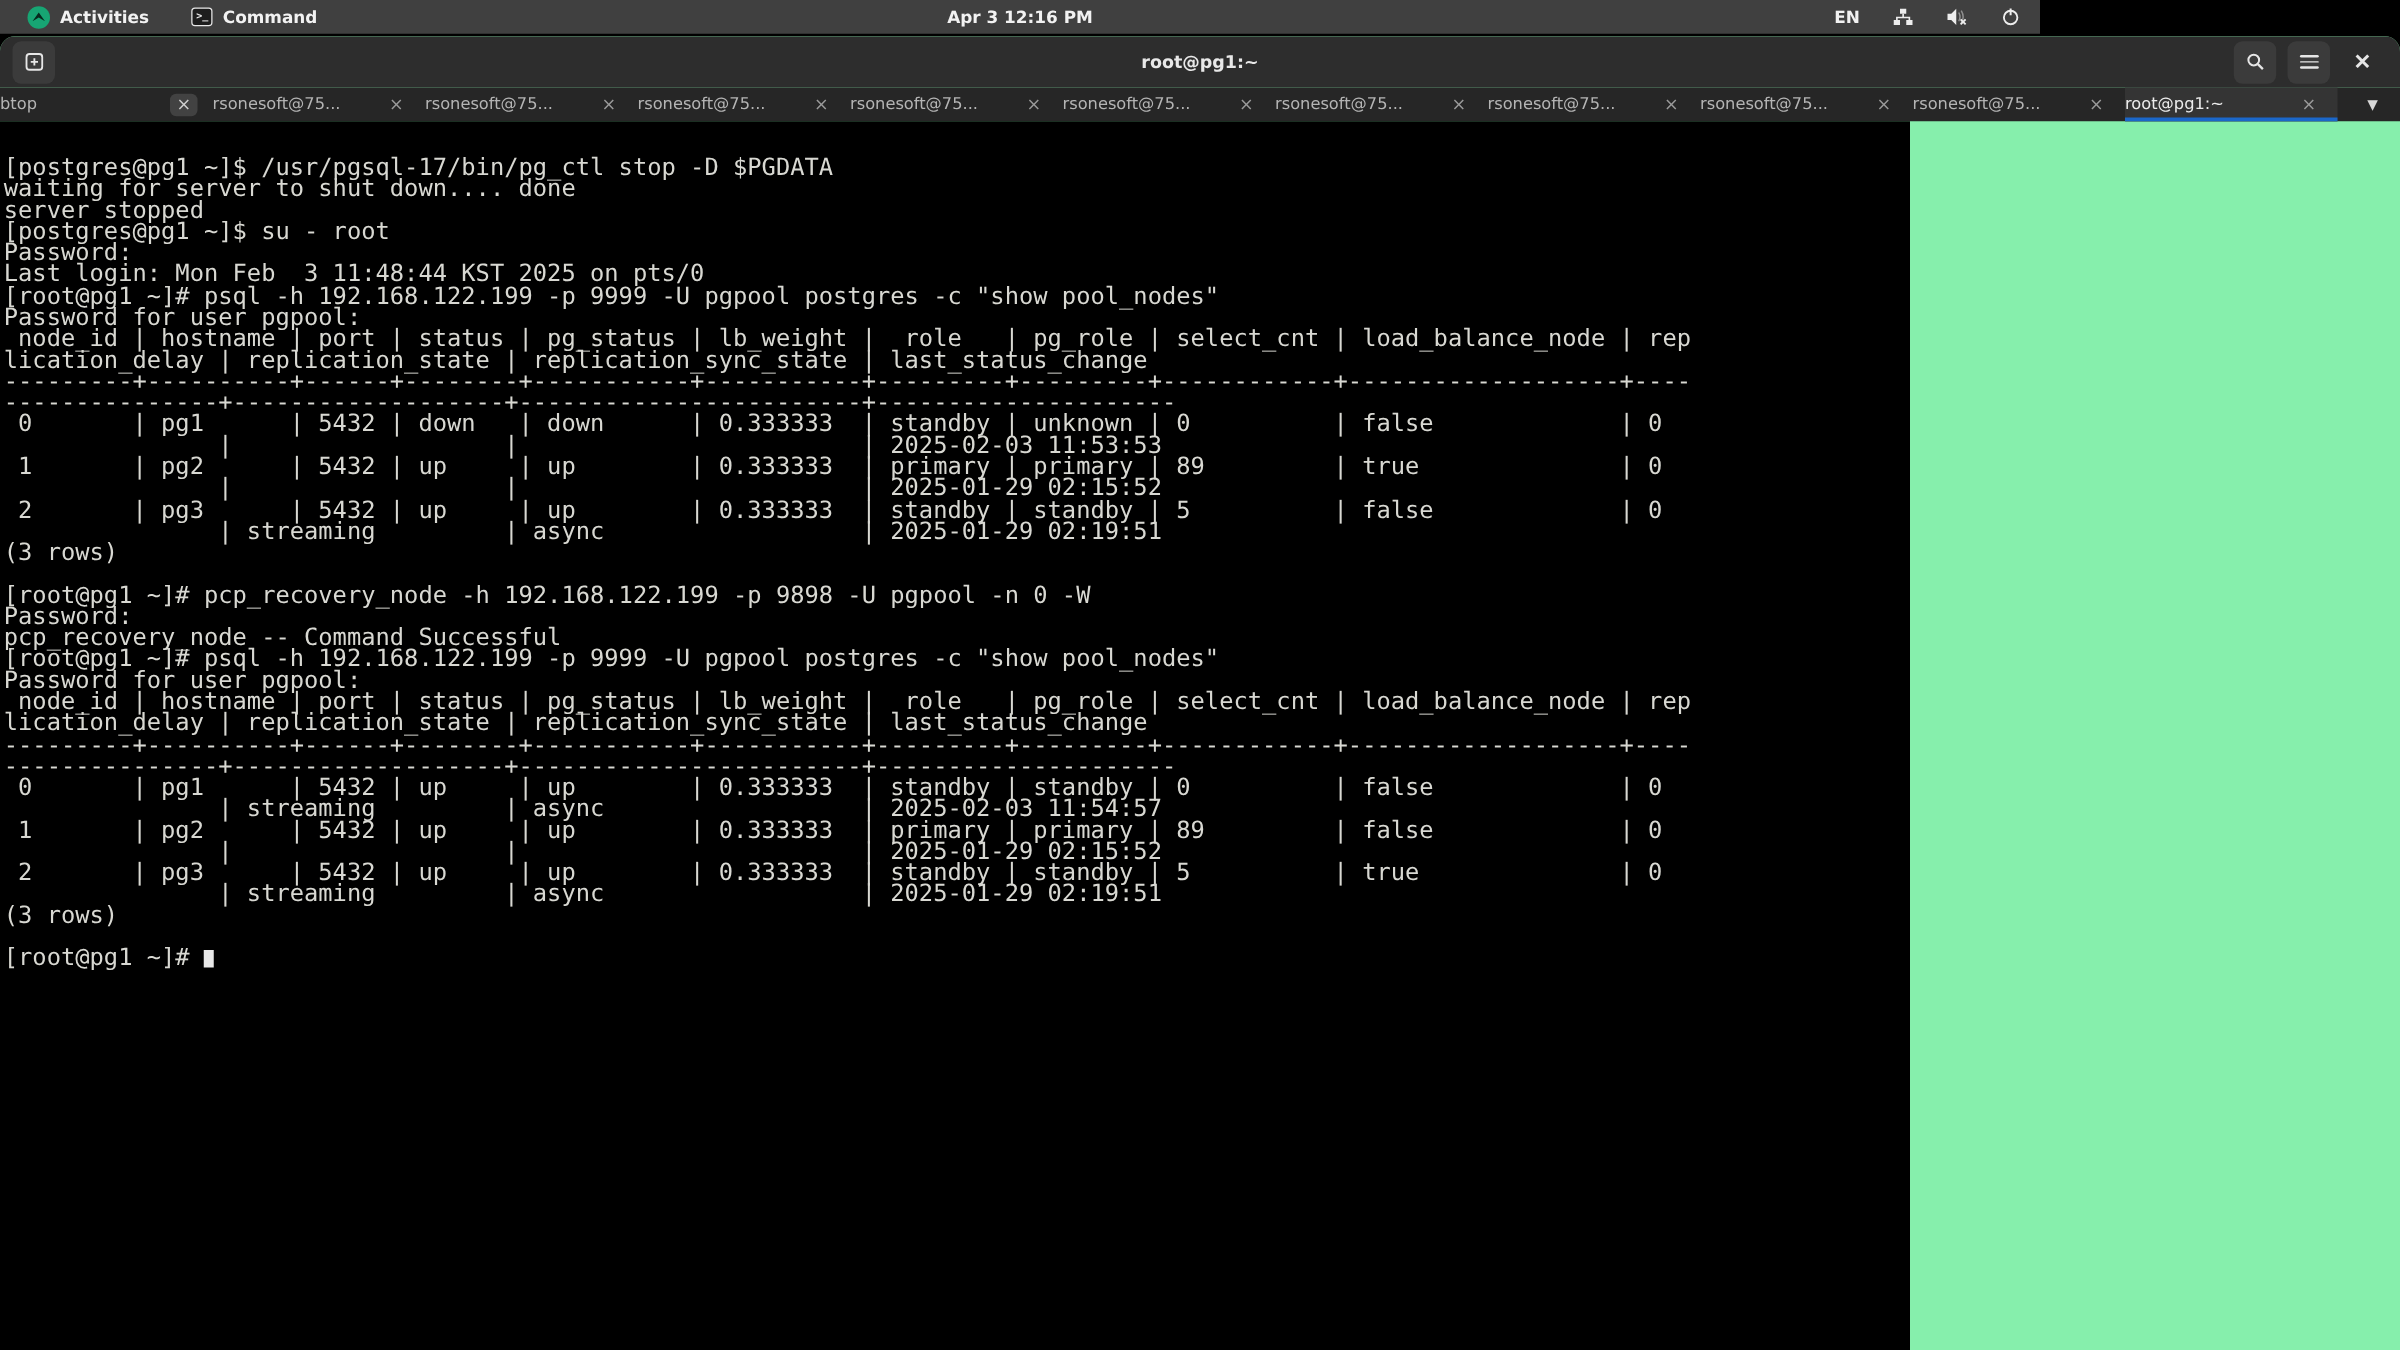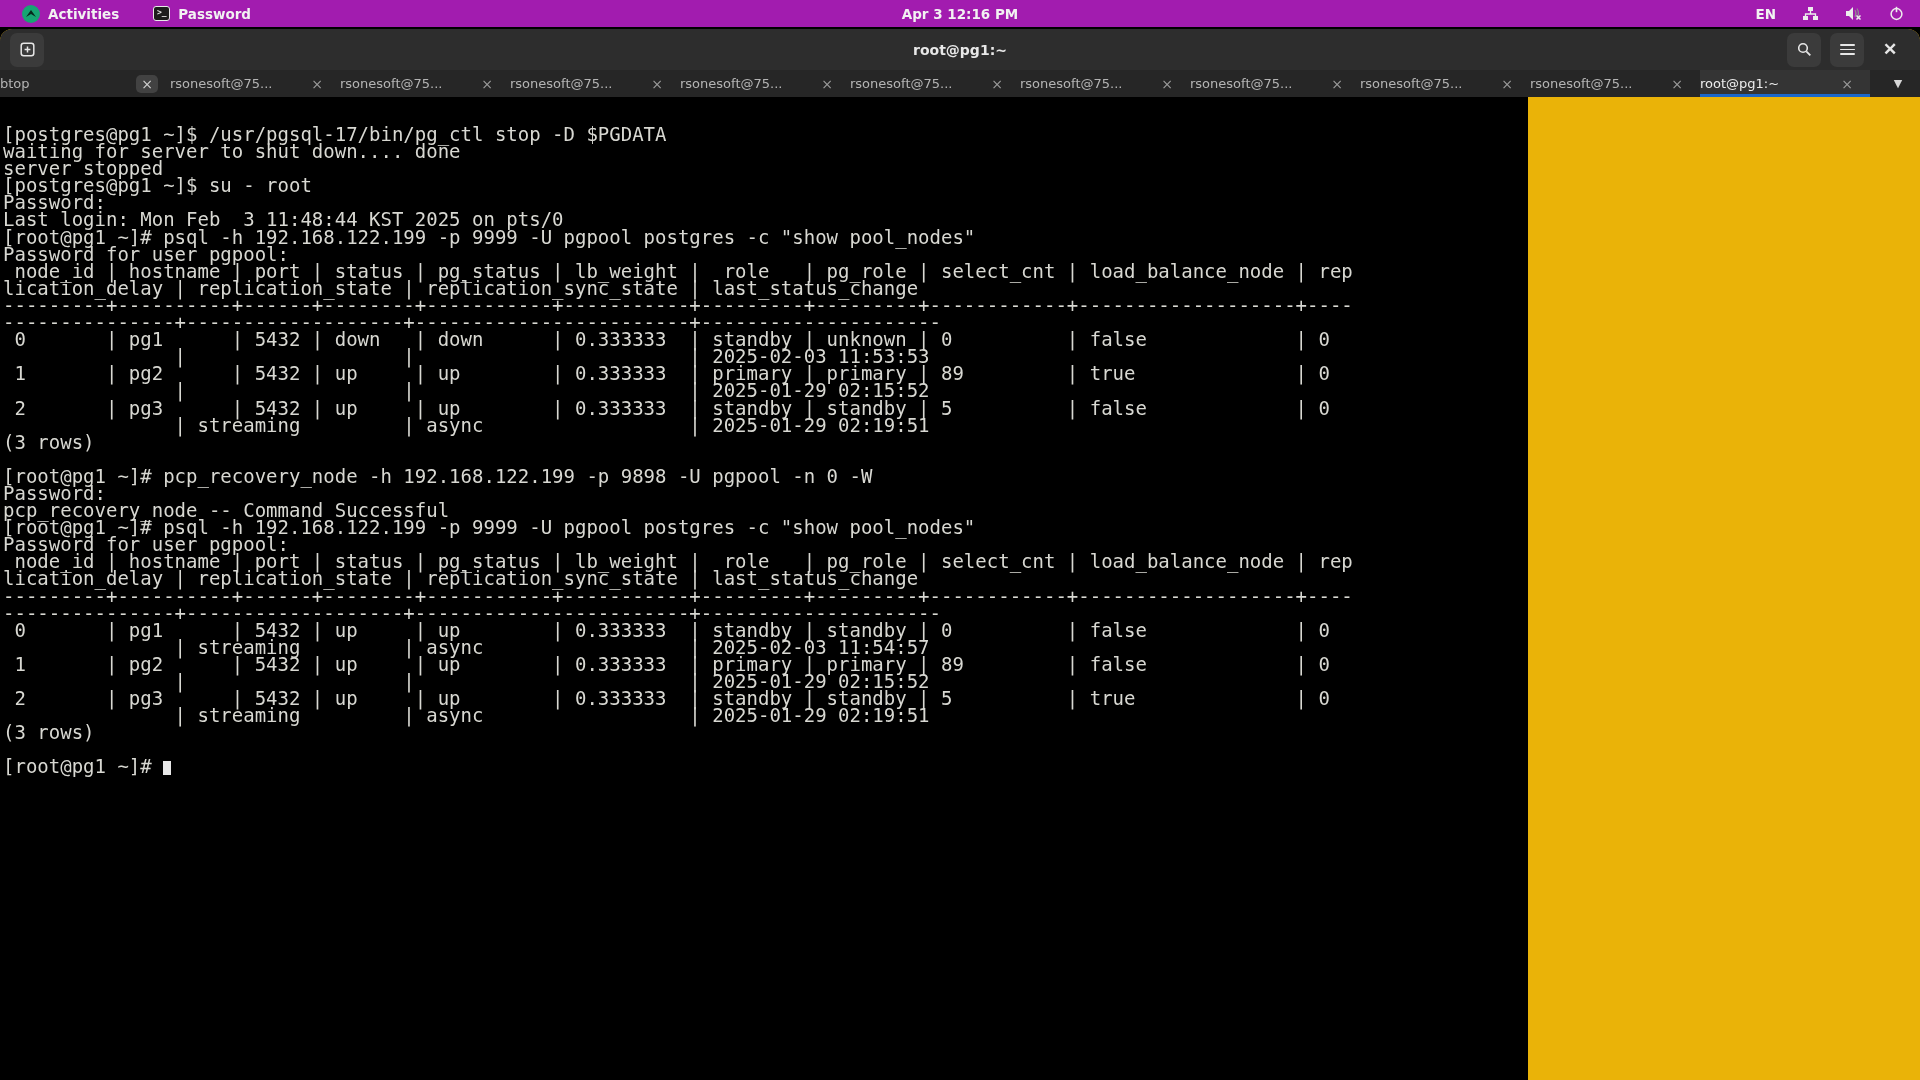--- a/index.html
+++ b/index.html
@@ -1,36 +1,36 @@
 <!DOCTYPE html>
 <html style="--accent-blue: #1b67c9; --logo-green: #17a573; --terminal-bg: #000000; --terminal-fg: #d8d8d2;"><head>
 <meta charset="utf-8">
 <style>
   * { margin:0; padding:0; box-sizing:border-box; }
   html,body { width:1920px; height:1080px; background:#000; overflow:hidden;
               font-family:"DejaVu Sans","Liberation Sans",sans-serif; }
 
   
-  .topbar { position:relative; width:1920px; height:27px; background:#a21caf;
+  .topbar { position:relative; width:1632px; height:27px; background:#404040;
             display:flex; align-items:center; color:#f2f2f2; font-size:13.5px; font-weight:bold; }
   .tb-left { display:flex; align-items:center; gap:34px; margin-left:22px; }
   .tb-item { display:flex; align-items:center; gap:8px; cursor:default; }
   .logo-circle { width:18px; height:18px; border-radius:50%; background:var(--logo-green,#17a573);
                  display:flex; align-items:center; justify-content:center; }
   .term-glyph { width:17px; height:15px; background:#1d1d1d; border:1.4px solid #e8e8e8; border-radius:3px;
                 color:#e8e8e8; font-size:8px; font-weight:bold; line-height:12px; text-align:center;
                 font-family:"DejaVu Sans Mono",monospace; }
   .tb-center { position:absolute; left:0; right:0; text-align:center; pointer-events:none; }
   .tb-center span { pointer-events:auto; }
   .tb-right { margin-left:auto; display:flex; align-items:center; gap:26px; margin-right:16px; font-weight:bold; }
   .tb-right svg { display:block; }
 
   
   .window { position:absolute; top:29px; left:0; width:1920px; height:1051px;
-            background:#eab308; border-radius:12px 12px 0 0; overflow:hidden; }
+            background:#86efac; border-radius:12px 12px 0 0; overflow:hidden; }
 
   .titlebar { position:relative; height:41px; background:#2d2d2d; display:flex; align-items:center; }
   .win-title { position:absolute; left:0; right:0; text-align:center; color:#e8e8e8;
                font-size:14px; font-weight:bold; pointer-events:none; }
   .tbtn { width:34px; height:34px; border:none; border-radius:7px; background:#3b3b3b;
           display:flex; align-items:center; justify-content:center; cursor:pointer; }
   .newtab-btn { margin-left:10px; z-index:2; }
   .tb-actions { margin-left:auto; display:flex; align-items:center; gap:9px; margin-right:13px; z-index:2; }
   .tbtn.flat { background:transparent; }
   .hamburger { width:15px; height:11px; display:flex; flex-direction:column; justify-content:space-between; }
@@ -69,21 +69,21 @@
     <div class="tb-item">
       <span class="logo-circle">
         <svg width="12" height="9" viewBox="0 0 12 9">
             <path d="M1 8 L6 1 L11 8 L6 5 Z" fill="#07291d"></path>
           </svg>
       </span>
       <span>Activities</span>
     </div>
     <div class="tb-item">
       <span class="term-glyph">&gt;_</span>
-      <span>Password</span>
+      <span>Command</span>
     </div>
   </div>
   <div class="tb-center">
     <span>Apr 3  12:16 PM</span>
   </div>
   <div class="tb-right">
     <span>EN</span>
     <svg width="17" height="15" viewBox="0 0 17 15">
       <rect x="6" y="1" width="5" height="4" fill="#ededed"></rect>
       <rect x="1" y="10" width="5" height="4" fill="#ededed"></rect>

